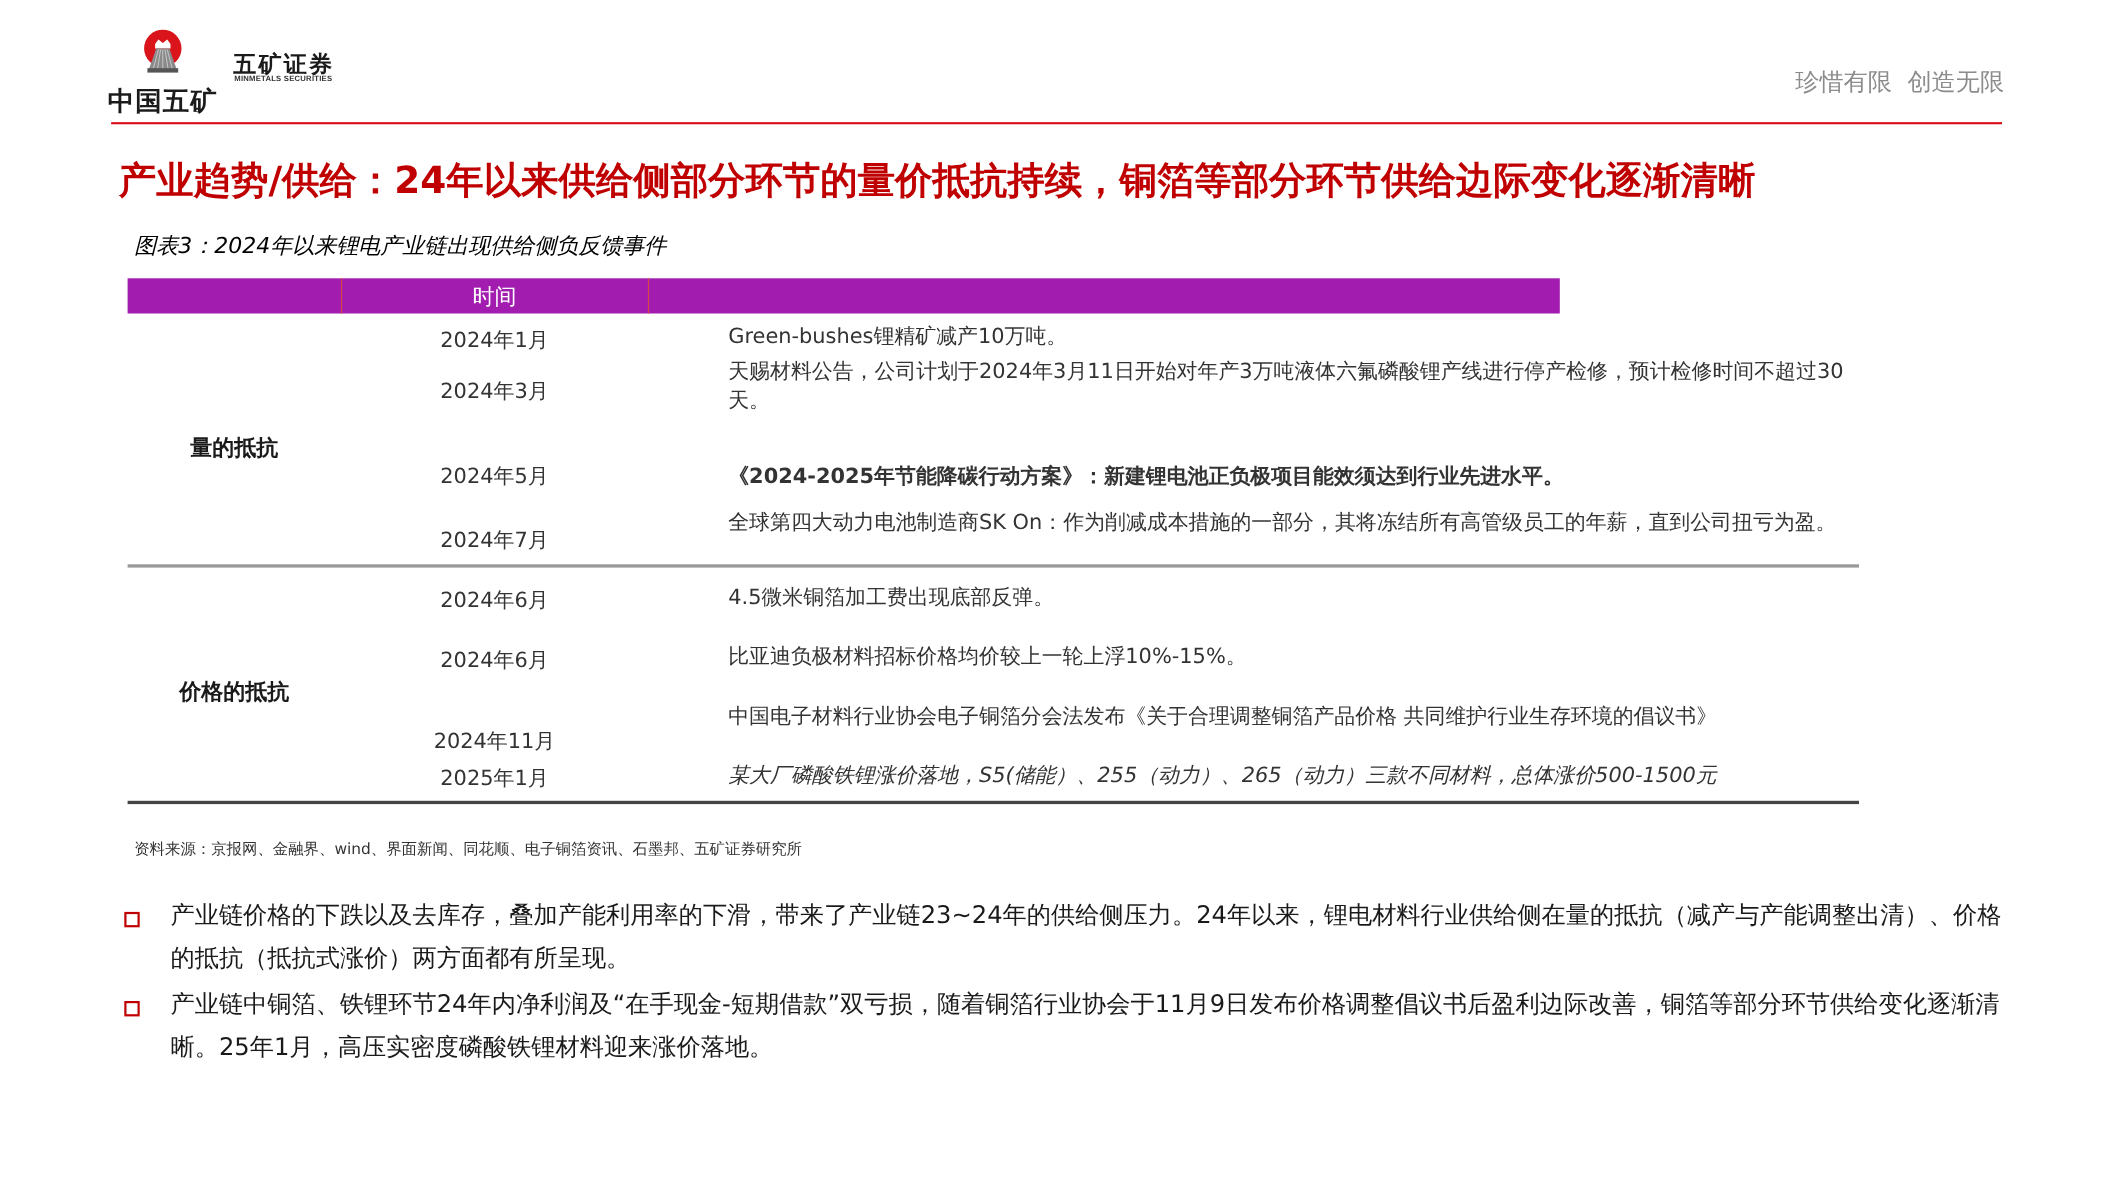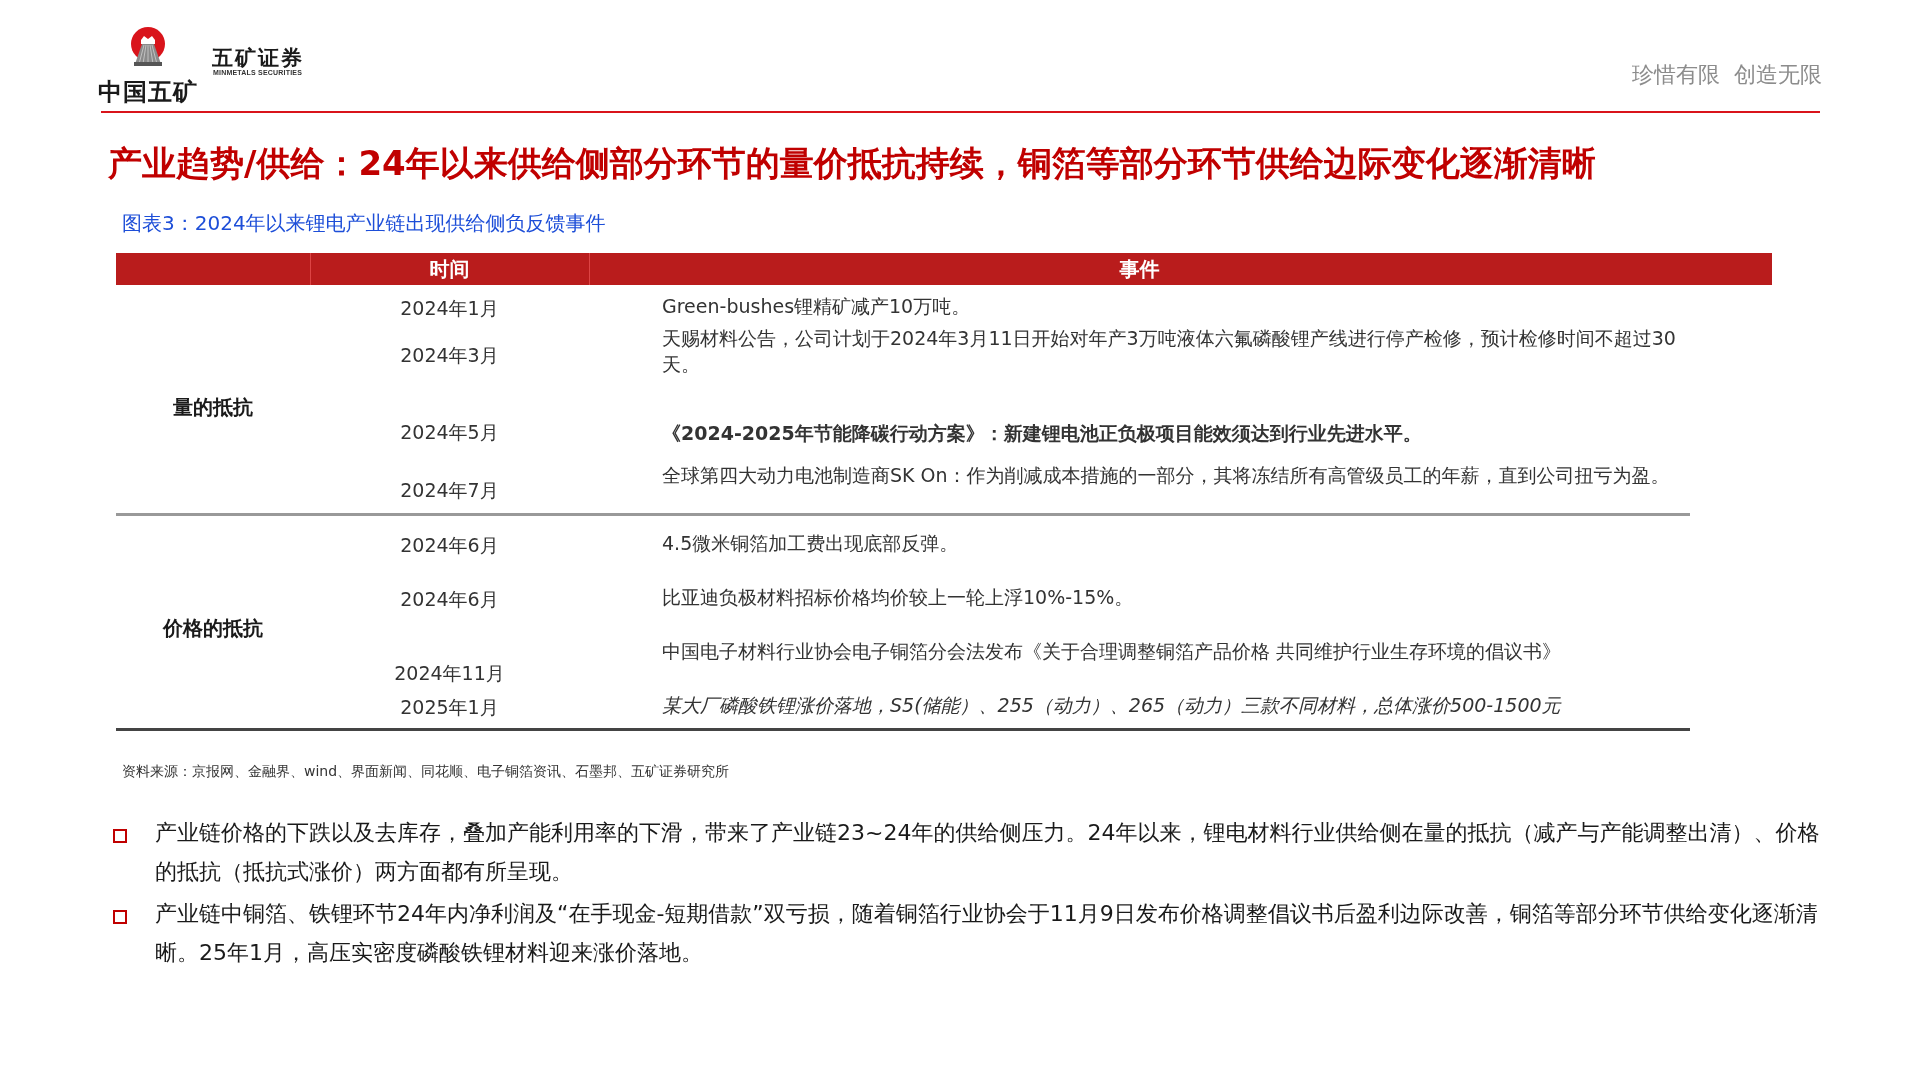--- a/index.html
+++ b/index.html
@@ -10,24 +10,24 @@
   .abs { position: absolute; }
   
   .emblem { left: 127px; top: 26px; width: 42px; height: 42px; }
   .logo-cn { left: 98px; top: 76px; font-size: 24px; font-weight: bold; color: #1a1a1a; letter-spacing: 1px; white-space: nowrap; font-family: Liberation Mono, monospace; }
   .brand-cn { left: 212px; top: 44px; font-size: 21px; font-weight: bold; color: #1a1a1a; letter-spacing: 2px; white-space: nowrap; }
   .brand-en { left: 213px; top: 69px; font-size: 7px; font-weight: bold; color: #333; letter-spacing: 0.2px; white-space: nowrap; font-family: "Liberation Sans", sans-serif; }
   .tagline { left: 1632px; top: 60px; font-size: 22px; color: #8c8c8c; white-space: nowrap; }
   .top-rule { left: 101px; top: 111px; width: 1719px; height: 2px; background: #d9141b; }
   
   .title { left: 108px; top: 141px; font-size: 34px; font-weight: bold; color: #c00000; white-space: nowrap; letter-spacing: 0px; }
-  .caption { left: 122px; top: 210px; font-size: 20px; color: #1d4ed8; white-space: nowrap; }
+  .caption { left: 122px; top: 210px; font-size: 20px; color: #000000; white-space: nowrap; font-style: italic; }
   
   .tbl { left: 116px; top: 253px; width: 1574px; }
-  .thead { position: absolute; left: 0; top: 0; width: 1656px; height: 32px; background: #b91c1c; font-weight: bold; }
+  .thead { position: absolute; left: 0; top: 0; width: 1302px; height: 32px; background: #a21caf; }
   .thead .th { position: absolute; top: 0; height: 32px; line-height: 32px; color: #fff; font-size: 20px; text-align: center; }
   .thead .div { position: absolute; top: 0; width: 1px; height: 32px; background: #d44; }
   .cell-time { position: absolute; width: 279px; left: 194px; text-align: center; font-size: 19px; color: #333; white-space: nowrap; }
   .cell-event { position: absolute; left: 546px; width: 1040px; font-size: 19px; color: #333; line-height: 26px; }
   .group-label { position: absolute; left: 0; width: 194px; text-align: center; font-size: 20px; font-weight: bold; color: #1a1a1a; }
   .mid-rule { position: absolute; left: 0; top: 260px; width: 1574px; height: 3px; background: #999; }
   .bottom-rule { position: absolute; left: 0; top: 475px; width: 1574px; height: 3px; background: #444; }
   .source { left: 122px; top: 763px; font-size: 14px; color: #333; white-space: nowrap; }
   
   .bullet { position: absolute; left: 113px; width: 1710px; }
@@ -54,21 +54,20 @@
 
 <div class="abs title">产业趋势/供给：24年以来供给侧部分环节的量价抵抗持续，铜箔等部分环节供给边际变化逐渐清晰</div>
 <div class="abs caption">图表3：2024年以来锂电产业链出现供给侧负反馈事件</div>
 
 <div class="abs tbl">
   <div class="thead">
     <div class="th" style="left:0;width:194px;"></div>
     <div class="div" style="left:194px;"></div>
     <div class="th" style="left:194px;width:279px;">时间</div>
     <div class="div" style="left:473px;"></div>
-    <div class="th" style="left:473px;width:1101px;">事件</div>
   </div>
 
   <div class="group-label" style="top:141px;">量的抵抗</div>
 
   <div class="cell-time" style="top:-6px; margin-top:49px;">2024年1月</div>
   <div class="cell-event" style="top:40px;">Green-bushes锂精矿减产10万吨。</div>
 
   <div class="cell-time" style="top:90px;">2024年3月</div>
   <div class="cell-event" style="top:72px;">天赐材料公告，公司计划于2024年3月11日开始对年产3万吨液体六氟磷酸锂产线进行停产检修，预计检修时间不超过30天。</div>
 

